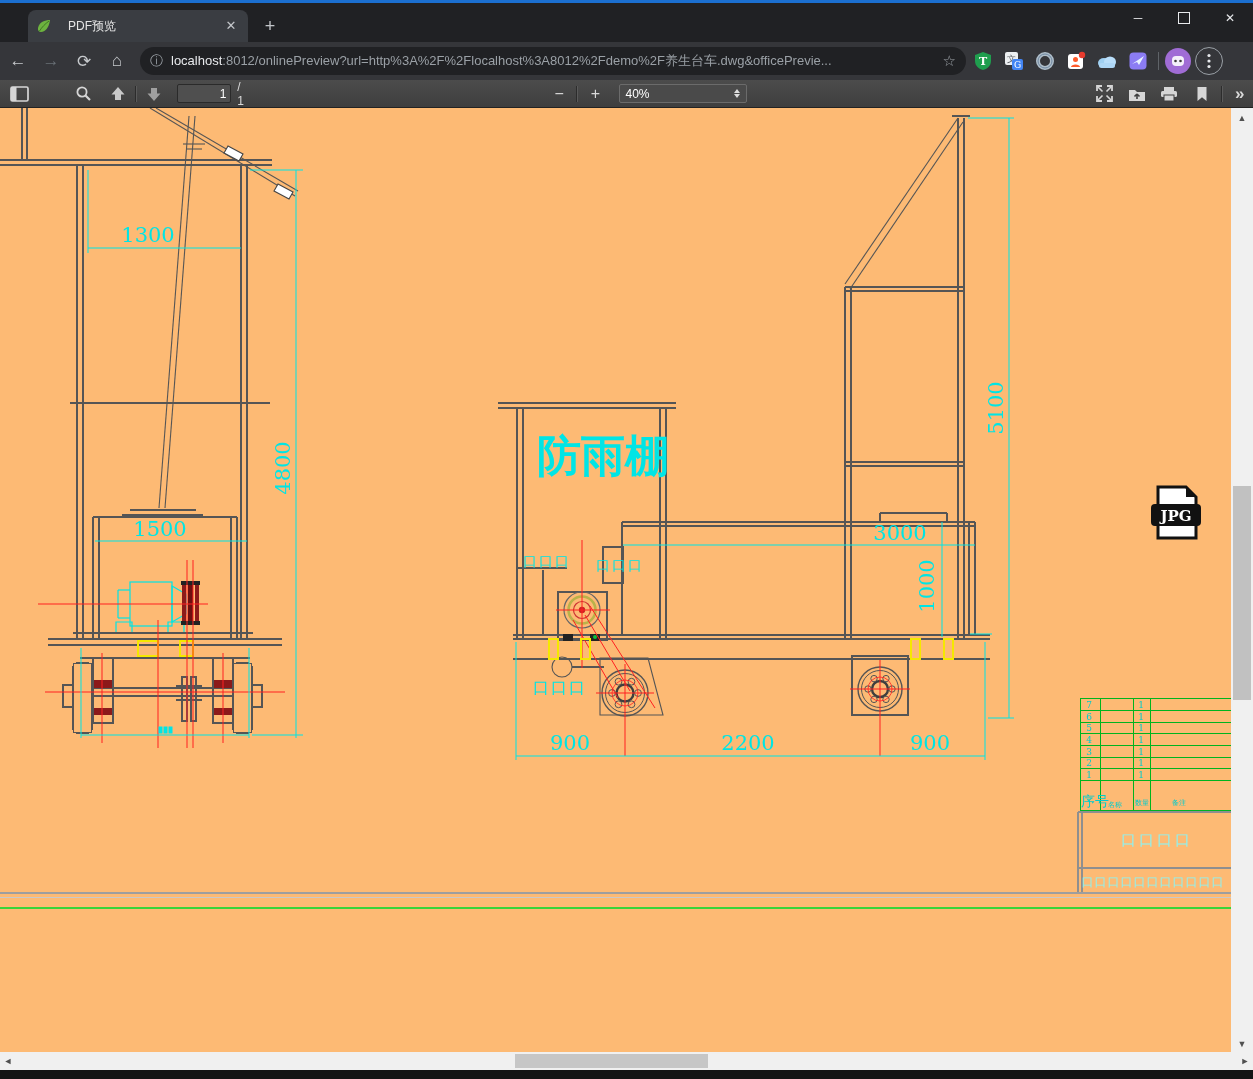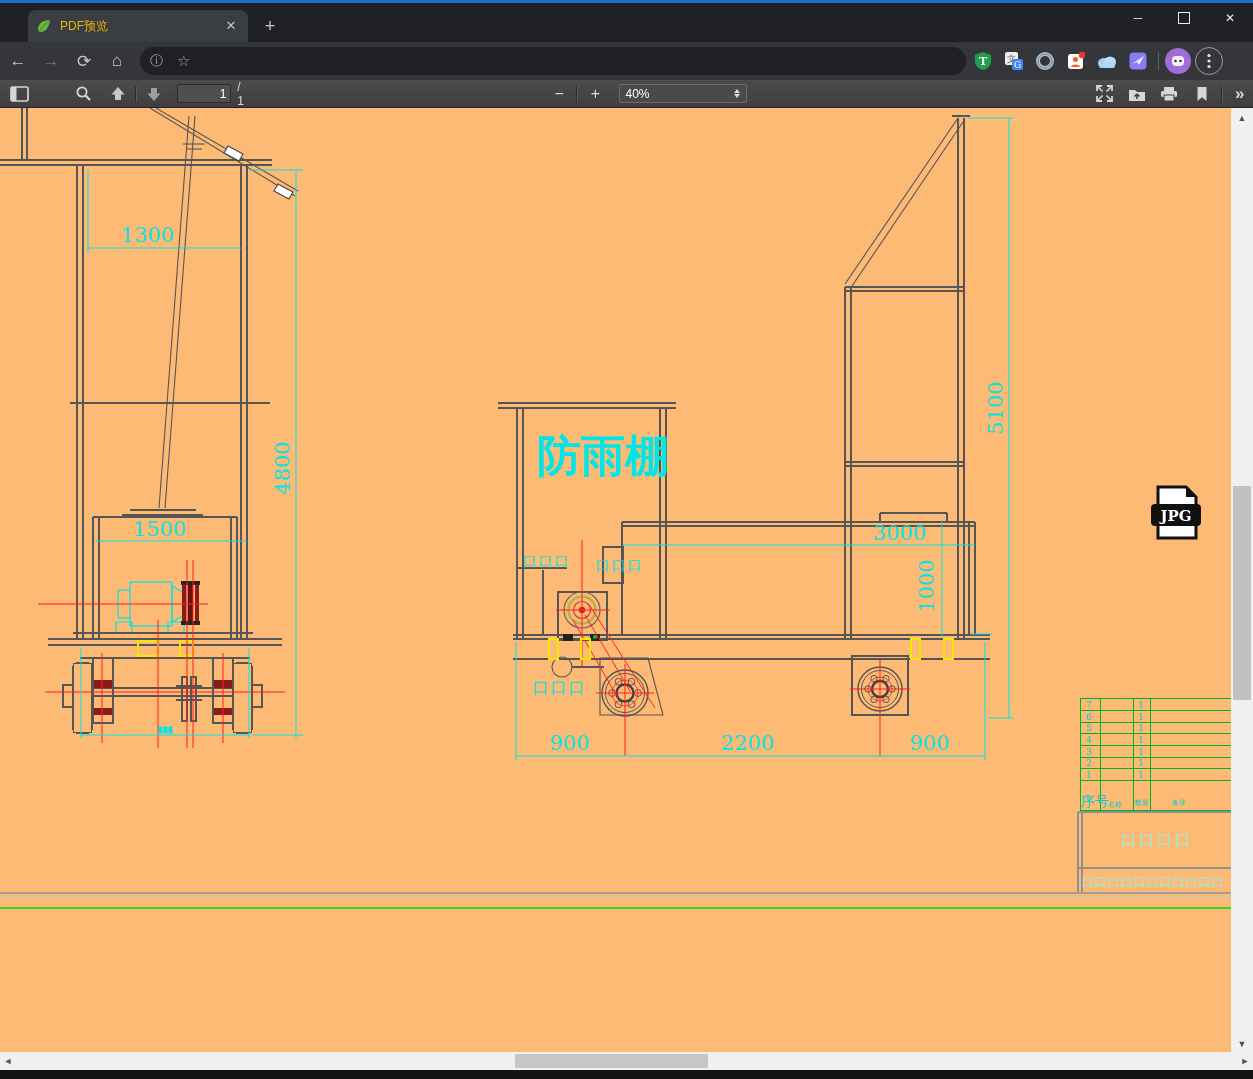--- a/index.html
+++ b/index.html
@@ -3,21 +3,21 @@
 <meta charset="utf-8">
 <style>
   html,body{margin:0;padding:0;width:1253px;height:1079px;overflow:hidden;
     font-family:"Liberation Sans",sans-serif;background:#fff;}
   .win{position:relative;width:1253px;height:1079px;}
   
   .topstrip{position:absolute;left:0;top:0;width:100%;height:3px;background:#1b6fd0;}
   .titlebar{position:absolute;left:0;top:3px;width:100%;height:39px;background:#202124;}
   .tab{position:absolute;left:28px;top:7px;width:220px;height:32px;background:#3a3d42;
     border-radius:8px 8px 0 0;display:flex;align-items:center;padding:0 8px;box-sizing:border-box;}
-  .tab-title{color:#eab308;font-size:12px;margin-left:8px;flex:1;white-space:nowrap;overflow:hidden;}
+  .tab-title{color:#e5e5e5;font-size:12px;margin-left:16px;flex:1;white-space:nowrap;overflow:hidden;}
   .tab-close{color:#c3c6ca;font-size:13px;width:18px;height:18px;line-height:18px;text-align:center;border-radius:50%;}
   .newtab{position:absolute;left:258px;top:12px;color:#c3c6ca;font-size:18px;width:24px;height:24px;
     line-height:22px;text-align:center;}
   .winbtns{position:absolute;right:0;top:0;height:32px;display:flex;}
   .winbtn{width:46px;height:30px;color:#e8eaed;font-size:12px;display:flex;align-items:center;justify-content:center;}
   .maxbox{width:10px;height:10px;border:1px solid #e8eaed;display:inline-block;}
   
   .navbar{position:absolute;left:0;top:42px;width:100%;height:38px;background:#35363a;display:flex;align-items:center;}
   .navicon{width:30px;height:30px;margin-left:3px;display:flex;align-items:center;justify-content:center;
     color:#c7cacd;font-size:17px;}
@@ -83,20 +83,21 @@
     </div>
   </div>
 
   <div class="navbar">
     <div class="navicon">←</div>
     <div class="navicon dim">→</div>
     <div class="navicon">⟳</div>
     <div class="navicon">⌂</div>
     <div class="urlbar">
       <span class="urlinfo">ⓘ</span>
+      <span class="urltext"><b>localhost</b><span>:8012/onlinePreview?url=http%3A%2F%2Flocalhost%3A8012%2Fdemo%2F养生台车.dwg&amp;officePrevie...</span></span>
       <span class="urlstar">☆</span>
     </div>
     <div class="ext">
       <svg width="20" height="20" viewBox="0 0 20 20">
         <path d="M10,1 L18,4 V10 C18,15 14,18 10,19 C6,18 2,15 2,10 V4 Z" fill="#1f9e4e"></path>
         <text x="10" y="14" font-size="11" font-family="Liberation Sans,sans-serif" fill="#fff" text-anchor="middle" font-weight="bold">T</text>
       </svg>
     </div>
     <div class="ext">
       <svg width="20" height="20" viewBox="0 0 20 20">

